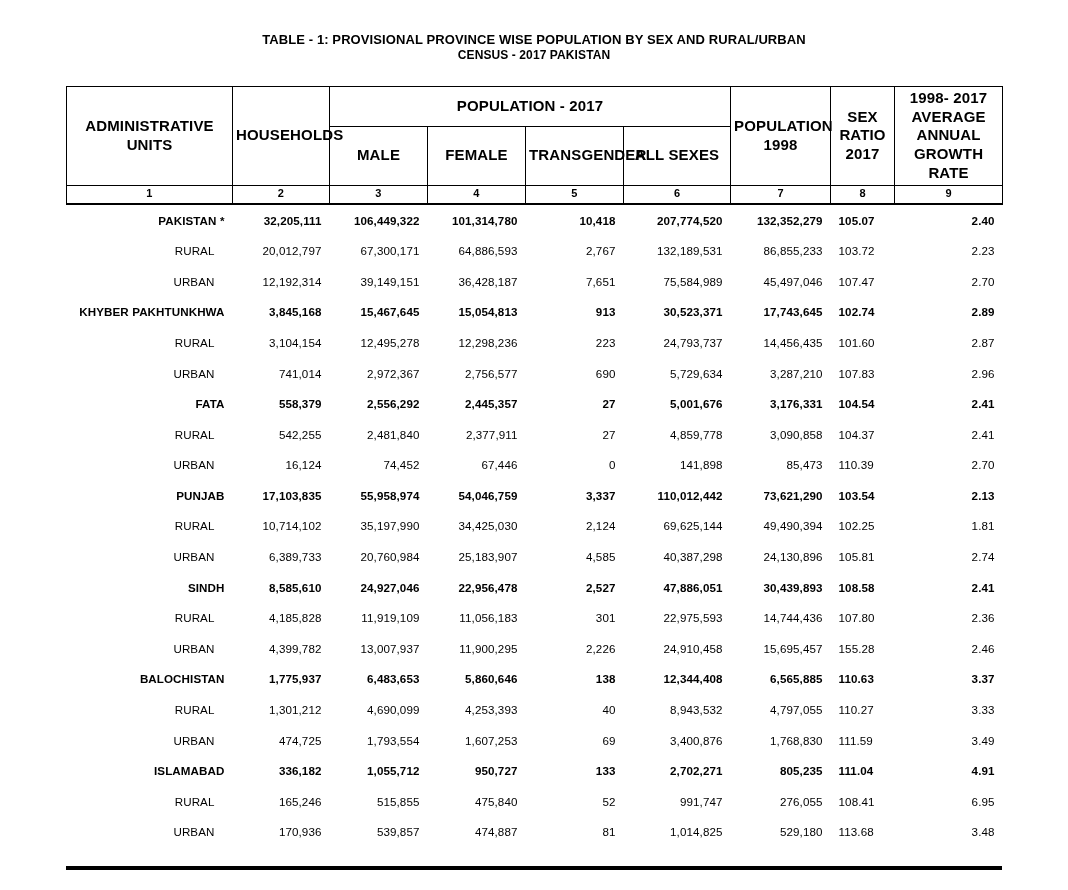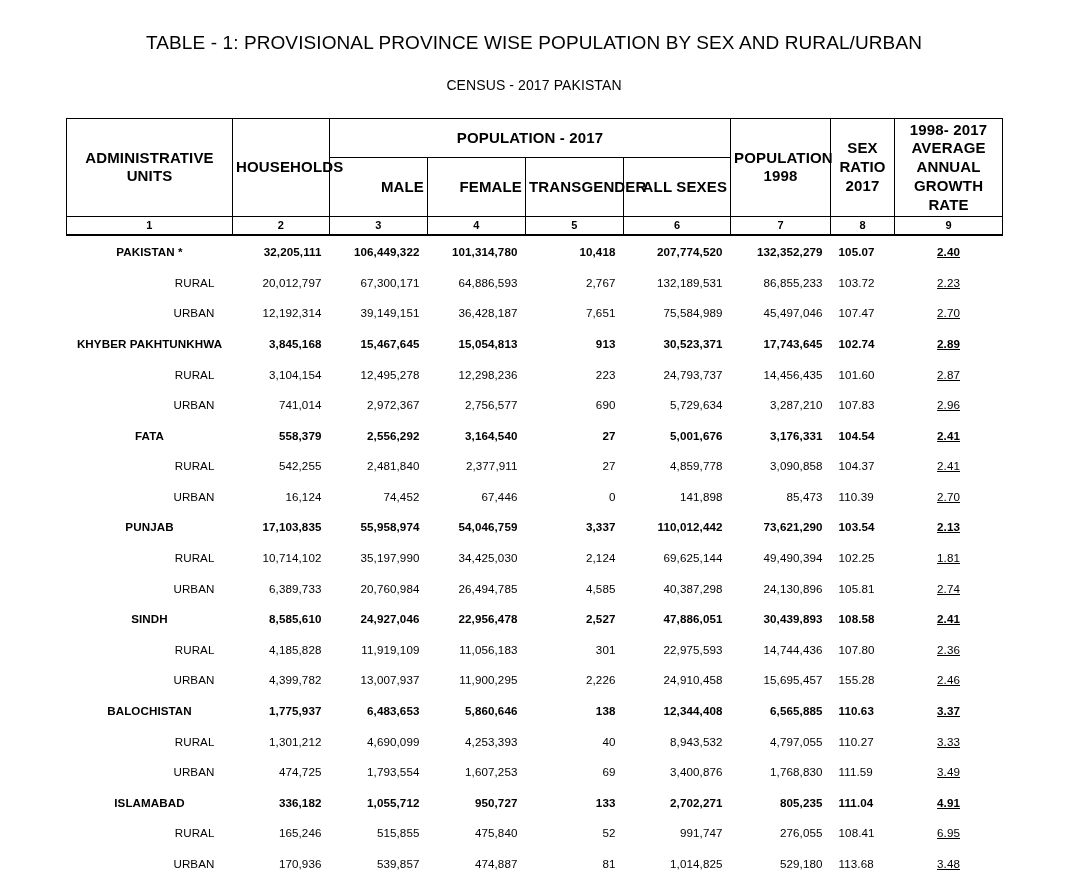--- a/index.html
+++ b/index.html
@@ -21,30 +21,29 @@
     height: 890px;
     box-sizing: border-box;
   }
 
   
   .title-block {
     padding-top: 32px;
     text-align: center;
   }
   .title-main {
-    font-size: 19px;
-    font-weight: normal;
+    font-size: 13px;
+    font-weight: bold;
     letter-spacing: 0.1px;
     line-height: 1.2;
   }
   .title-sub {
-    font-size: 14px;
-    font-weight: normal;
+    font-size: 12px;
+    font-weight: bold;
     letter-spacing: 0.1px;
-    margin-top: 22px;
     line-height: 1.2;
   }
 
   
   .table-wrap {
     margin: 24px auto 0 auto;
     width: 936px;
   }
 
   table.census {
@@ -59,21 +58,21 @@
     border: 1.6px solid #000;
     font-weight: bold;
     font-size: 15px;
     text-align: center;
     vertical-align: middle;
     padding: 2px 3px;
     line-height: 1.25;
     letter-spacing: 0.15px;
   }
   thead tr.hdr-top th { height: 28px; }
-  thead tr.hdr-mid th { height: 44px; text-align: right; }
+  thead tr.hdr-mid th { height: 44px; }
   thead tr.hdr-num th {
     height: 17px;
     font-size: 11px;
     padding: 0;
   }
   th.admin-units {
     vertical-align: middle;
   }
 
   
@@ -88,24 +87,24 @@
     padding: 0 8px;
     height: 30.6px;
     font-size: 11.6px;
     white-space: nowrap;
     vertical-align: middle;
     letter-spacing: 0.1px;
   }
   tbody tr.region td { font-weight: bold; }
   tbody tr.sub td { font-weight: normal; }
 
-  td.c-unit { text-align: center; padding-left: 10px; }
+  td.c-unit { text-align: right; padding-left: 10px; }
   td.c-unit.indent { text-align: right; padding-right: 18px; }
   td.num { text-align: right; padding-right: 14px; }
-  td.num-growth { text-align: center; padding-right: 12px; text-decoration: underline; }
+  td.num-growth { text-align: right; padding-right: 12px; }
   td.num-ratio { text-align: left; padding-right: 40px; }
 
   
   .bottom-rule {
     width: 936px;
     margin: 19px auto 0 auto;
     border-top: 4px solid #000;
   }
 </style>
 </head>
@@ -233,21 +232,21 @@
             <td class="num">690</td>
             <td class="num">5,729,634</td>
             <td class="num">3,287,210</td>
             <td class="num-ratio">107.83</td>
             <td class="num-growth">2.96</td>
           </tr>
           <tr class="region">
             <td class="c-unit">FATA</td>
             <td class="num">558,379</td>
             <td class="num">2,556,292</td>
-            <td class="num">3,164,540</td>
+            <td class="num">2,445,357</td>
             <td class="num">27</td>
             <td class="num">5,001,676</td>
             <td class="num">3,176,331</td>
             <td class="num-ratio">104.54</td>
             <td class="num-growth">2.41</td>
           </tr>
           <tr class="sub">
             <td class="c-unit indent">RURAL</td>
             <td class="num">542,255</td>
             <td class="num">2,481,840</td>
@@ -288,21 +287,21 @@
             <td class="num">2,124</td>
             <td class="num">69,625,144</td>
             <td class="num">49,490,394</td>
             <td class="num-ratio">102.25</td>
             <td class="num-growth">1.81</td>
           </tr>
           <tr class="sub">
             <td class="c-unit indent">URBAN</td>
             <td class="num">6,389,733</td>
             <td class="num">20,760,984</td>
-            <td class="num">26,494,785</td>
+            <td class="num">25,183,907</td>
             <td class="num">4,585</td>
             <td class="num">40,387,298</td>
             <td class="num">24,130,896</td>
             <td class="num-ratio">105.81</td>
             <td class="num-growth">2.74</td>
           </tr>
           <tr class="region">
             <td class="c-unit">SINDH</td>
             <td class="num">8,585,610</td>
             <td class="num">24,927,046</td>

